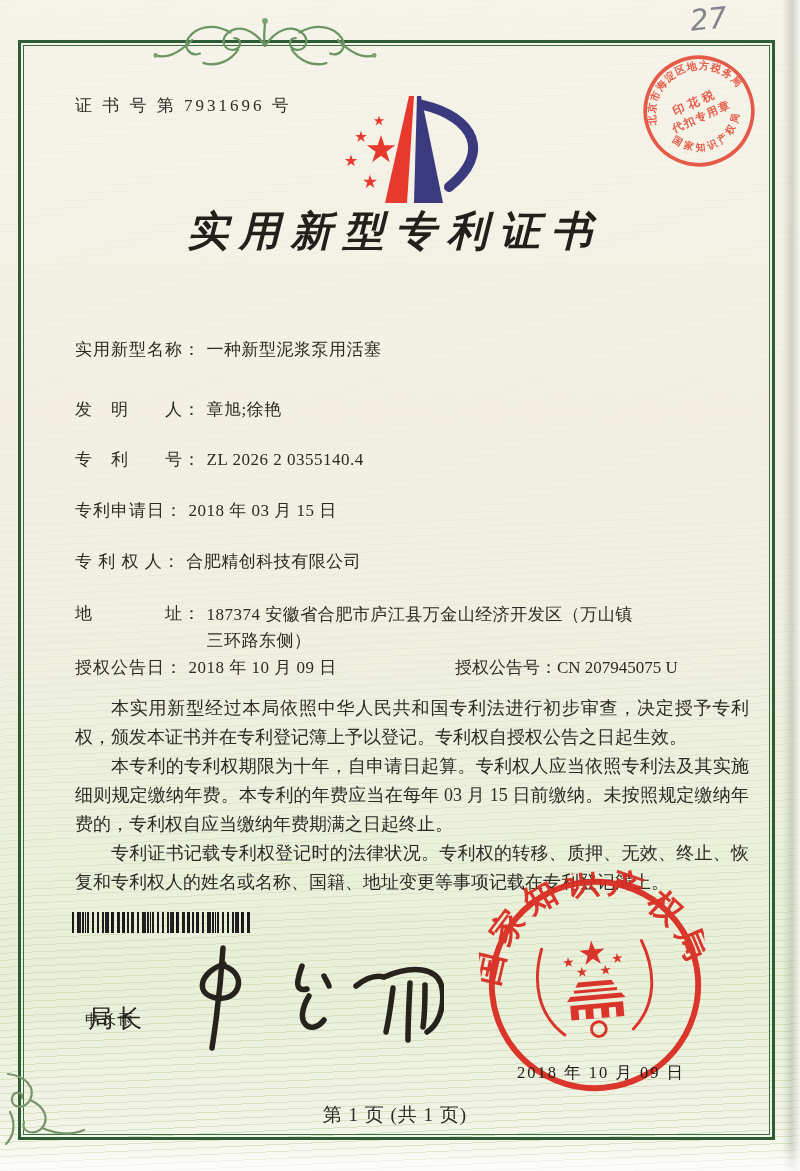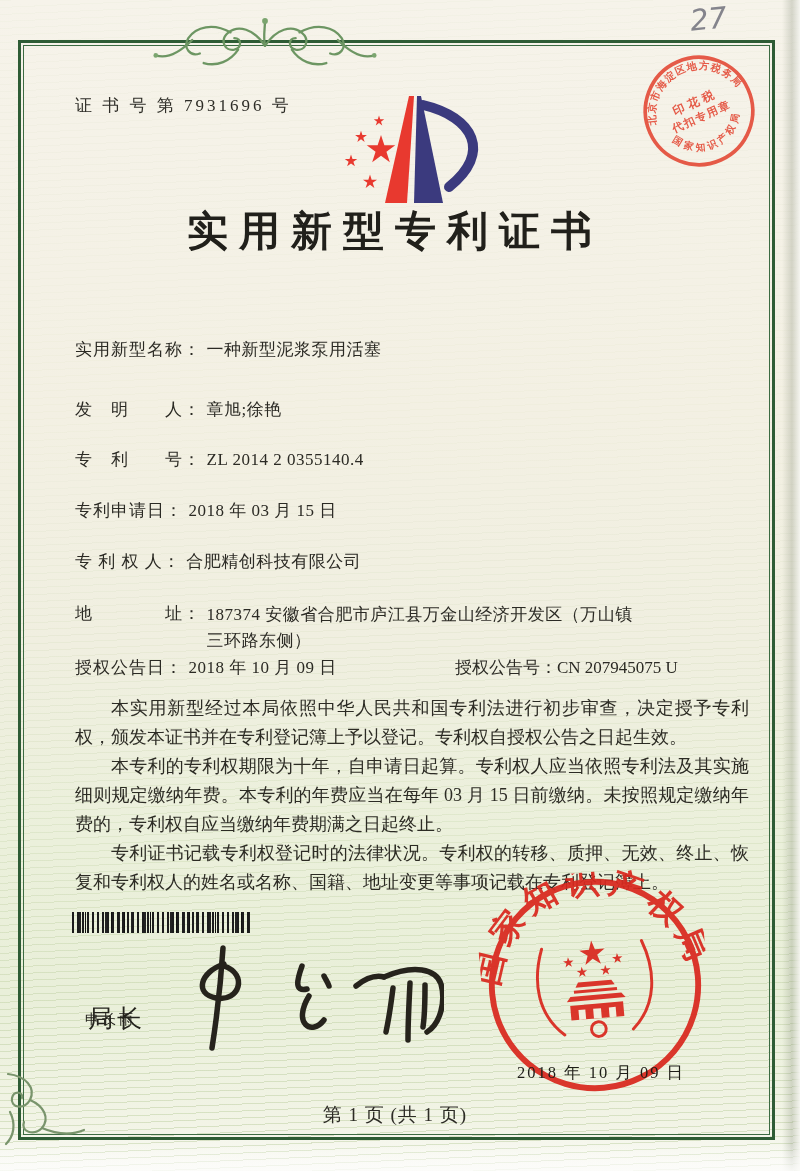--- a/index.html
+++ b/index.html
@@ -33,21 +33,21 @@
   }
   .ornament-top { position:absolute; left:150px; top:10px; width:230px; height:62px; }
   .ornament-corner { position:absolute; left:0px; top:1068px; width:110px; height:80px; }
 
   .cert-no {
     position:absolute; left:75px; top:94px; font-size:17px; letter-spacing:3px; color:#2e2d27;
   }
   .logo { position:absolute; left:322px; top:92px; width:165px; height:114px; }
   .doc-title {
     position:absolute; left:0; top:204px; width:790px; text-align:center;
-    font-size:41px; font-weight:bold; letter-spacing:11px; color:#21201b;
+    font-size:41px; font-weight:bold; letter-spacing:11px; color:#21201b;font-style:italic;
   }
   .field { position:absolute; left:75px; font-size:17px; color:#2b2a24; letter-spacing:0.5px; white-space:nowrap; }
   .field .lbl { letter-spacing:1px; }
   .field .val { margin-left:6px; }
   .field-address .val-block {
     display:inline-block; vertical-align:top; margin-left:6px; white-space:pre-line; line-height:26px;
   }
   .row-name   { top:338px; }
   .row-inv    { top:398px; }
   .row-pno    { top:448px; }
@@ -145,21 +145,21 @@
 
   <div class="doc-title">实用新型专利证书</div>
 
   <div class="field row-name">
     <span class="lbl">实用新型名称</span><span>：</span><span class="val">一种新型泥浆泵用活塞</span>
   </div>
   <div class="field row-inv">
     <span class="lbl">发　明　　人</span><span>：</span><span class="val">章旭;徐艳</span>
   </div>
   <div class="field row-pno">
-    <span class="lbl">专　利　　号</span><span>：</span><span class="val">ZL 2014 2 0355140.4</span>
+    <span class="lbl">专　利　　号</span><span>：</span><span class="val">ZL 2026 2 0355140.4</span>
   </div>
   <div class="field row-fdate">
     <span class="lbl">专利申请日</span><span>：</span><span class="val">2018 年 03 月 15 日</span>
   </div>
   <div class="field row-owner">
     <span class="lbl">专 利 权 人</span><span>：</span><span class="val">合肥精创科技有限公司</span>
   </div>
   <div class="field row-addr field-address">
     <span class="lbl">地　　　　址</span><span>：</span><span class="val-block">187374 安徽省合肥市庐江县万金山经济开发区（万山镇
 三环路东侧）</span>

